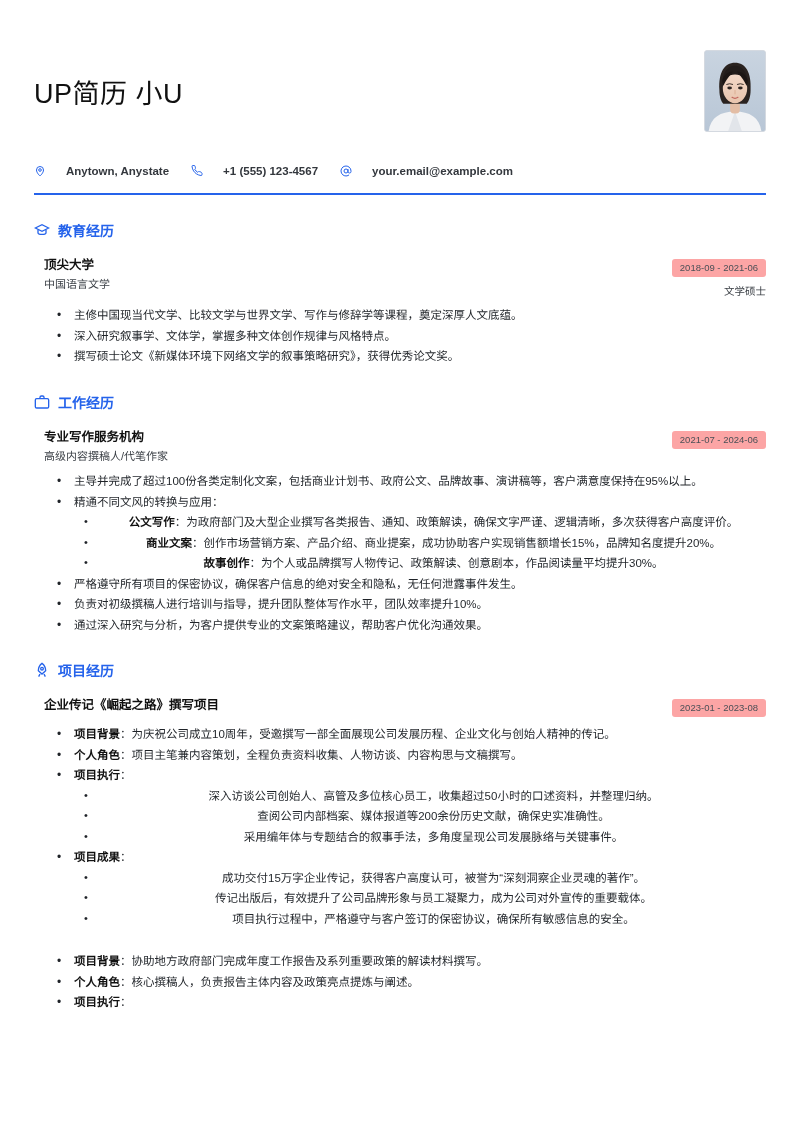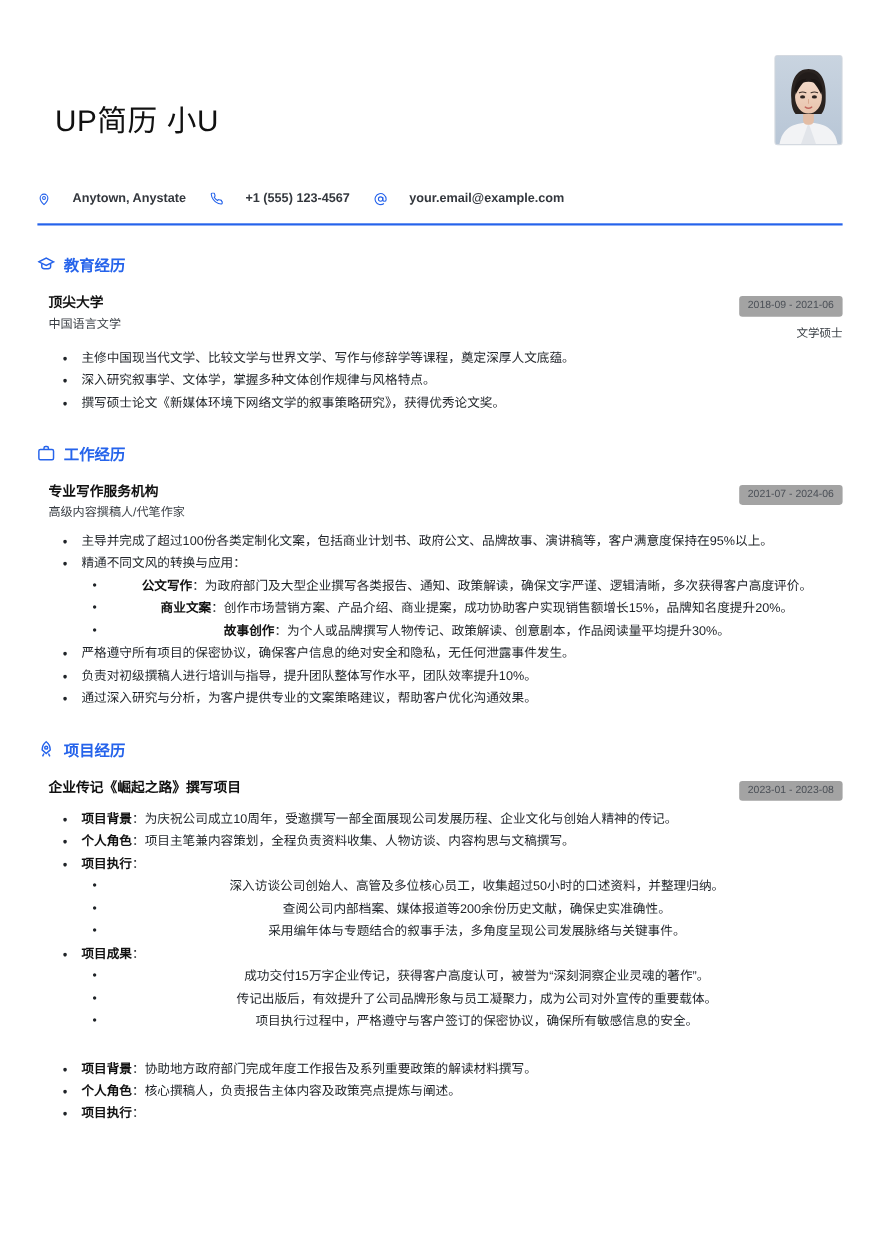--- a/index.html
+++ b/index.html
@@ -25,21 +25,21 @@
     align-items: flex-start;
     justify-content: space-between;
   }
   .header-left { padding-top: 26px; }
   .name {
     font-size: 27px;
     font-weight: 400;
     letter-spacing: 0.5px;
     color: #111111;
     line-height: 1.2;
-    margin: 16px;
+    margin: 0;
   }
   .photo {
     width: 62px;
     height: 82px;
     border: 1px solid #d4d9e0;
     border-radius: 3px;
     overflow: hidden;
     flex: 0 0 auto;
     margin-top: -2px;
     background: #c3cedb;
@@ -94,21 +94,21 @@
   }
   .entry-sub {
     font-size: 11px;
     color: #3a3f45;
     line-height: 1.5;
     margin-top: 2px;
   }
   .entry-right { text-align: right; flex: 0 0 auto; padding-top: 1px; }
   .date-badge {
     display: inline-block;
-    background: #a3a3a3;
+    background: #fca5a5;
     color: #4a4f56;
     font-size: 9.5px;
     padding: 3px 8px;
     border-radius: 3px;
     white-space: nowrap;
     line-height: 1.3;
   }
   .entry-meta {
     font-size: 10.5px;
     color: #3a3f45;

